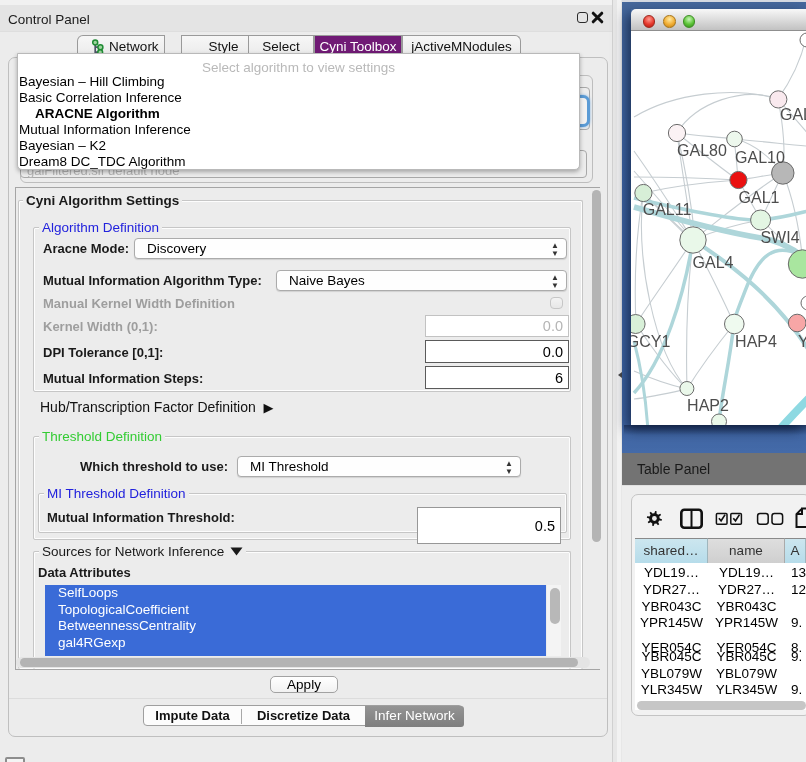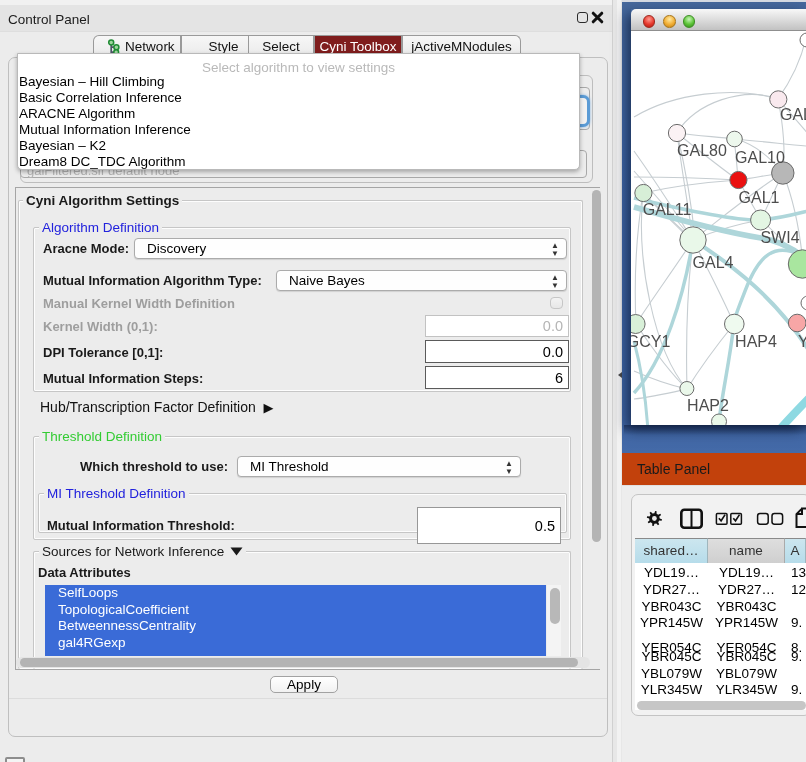--- a/index.html
+++ b/index.html
@@ -14,21 +14,21 @@
 #titlebar { left:0; top:5px; width:612px; height:27px; background:#e4e4e4; border-bottom:1px solid #dedede; }
 #titlebar .t { position:absolute; left:8px; top:7px; font-size:13.5px; color:#1c1c1c; }
 #wc-float { left:577px; top:12px; width:11px; height:11px; border:1.6px solid #2a2a2a; border-radius:3px; }
 
 
 
 .tab { position:absolute; top:35px; height:23px; background:linear-gradient(#f7f7f7,#e9e9e9); border:1px solid #9a9a9a;
   border-bottom:none; font-size:13.5px; color:#111; text-align:center; line-height:22px; }
 .tab.first { border-radius:6px 0 0 0; }
 .tab.last  { border-radius:0 6px 0 0; }
-.tab.sel { background:#7f1d1d; color:#fff; }
+.tab.sel { background:#701a75; color:#fff; }
 
 
 #panel { left:8px; top:57px; width:600px; height:680px; background:#ececec;
   border:1px solid #bfbfbf; border-radius:7px; }
 
 
 .combofrag { position:absolute; border:1px solid #a8a8a8; border-radius:4px; background:#ececec; }
 #frag1 { left:26px; top:87px; width:564px; height:43px; background:#ededed; }
 #fragblue { left:564px; top:95px; width:26px; height:32px; border:3px solid #5b9bd5; border-radius:7px;
   background:#f2f2f2; box-shadow:0 0 3px #88b5e0; }
@@ -96,21 +96,21 @@
   background:linear-gradient(180deg,#46689c 0%,#4068a8 30%,#3e65a4 88%,#446aa8 100%); }
 #netwin { position:absolute; left:9px; top:9px; width:175px; height:416px;
   box-shadow:-4px 5px 12px rgba(5,15,40,0.65); }
 #nettitle { position:absolute; left:0; top:0; width:175px; height:22px;
   background:linear-gradient(#f8f8f8,#d2d2d2 70%,#c2c2c2); border-bottom:1px solid #8f8f8f; border-radius:5px 0 0 0; }
 .tl { position:absolute; top:6px; width:12.5px; height:12.5px; border-radius:50%; }
 #netcanvas { position:absolute; left:0; top:22px; width:175px; height:394px; background:#fff; overflow:hidden; }
 
 
 #tpanel { left:622px; top:453px; width:184px; height:309px; background:#ededed; }
-#tpbar { position:absolute; left:0; top:0; width:184px; height:33px; background:#c2410c; border-bottom:1px solid #e0e0e0; }
+#tpbar { position:absolute; left:0; top:0; width:184px; height:33px; background:#737373; border-bottom:1px solid #e0e0e0; }
 #tpbar .t { position:absolute; left:15px; top:8px; font-size:14px; color:#1a1a1a; }
 #tbox { position:absolute; left:9px; top:41px; width:180px; height:222px; background:#f2f2f2;
   border:1px solid #c4c4c4; border-radius:7px; }
 #thead { position:absolute; left:0; top:85px; width:184px; height:25px; }
 .hc { position:absolute; top:0; height:25px; border-right:1px solid #9fb6bd; border-top:1px solid #8a8a8a; font-size:13.5px; color:#333;
   text-align:center; line-height:24px; background:linear-gradient(#cce6ef,#b6dcea); }
 .hc.grey { background:linear-gradient(#dedede,#cfcfcf); border-right:1px solid #aaa; }
 #trows { position:absolute; left:13px; top:110px; width:171px; height:147px; background:#fff; overflow:hidden;
   font-size:13.5px; color:#000; }
 #trows .r { position:absolute; left:0; width:171px; height:17px; line-height:17px; white-space:nowrap; }
@@ -127,21 +127,21 @@
   <div class="abs" id="leftwin">
     <div class="abs" id="topstrip"></div>
     <div class="abs" id="titlebar">
         <div class="t">Control Panel</div>
       </div>
     <div class="abs" id="wc-float"></div>
     <svg class="abs" style="left:591px;top:11px;" width="13" height="13" viewBox="0 0 13 13">
         <path d="M2.2,2.2 L10.8,10.8 M10.8,2.2 L2.2,10.8" stroke="#111" stroke-width="3" stroke-linecap="round"></path>
       </svg>
 
-    <div class="tab first" style="left:93px;width:88px;padding-left:8px;">
+    <div class="tab first" style="left:77px;width:88px;padding-left:8px;">
       <svg width="14" height="15" style="vertical-align:-3px" viewBox="0 0 14 15">
         <path d="M4.2,5 L4.2,13.2 L8.6,13.2 M4.2,8.2 L8.6,8.2" fill="none" stroke="#4d5566" stroke-width="1.7"></path>
         <circle cx="4.2" cy="3.4" r="2.5" fill="#9ed49e" stroke="#1f8b34" stroke-width="1.5"></circle>
         <circle cx="9.4" cy="8.2" r="2.5" fill="#9ed49e" stroke="#1f8b34" stroke-width="1.5"></circle>
         <circle cx="9.2" cy="13.2" r="2.4" fill="#9ed49e" stroke="#1f8b34" stroke-width="1.5"></circle>
       </svg> Network</div>
     <div class="tab" style="left:181px;width:85px;">Style</div>
     <div class="tab" style="left:248px;width:66px;">Select</div>
     <div class="tab sel" style="left:314px;width:88px;">Cyni Toolbox</div>
     <div class="tab last" style="left:402px;width:119px;">jActiveMNodules</div>
@@ -152,21 +152,21 @@
     <div class="combofrag" id="frag1"></div>
     <div class="abs" id="fragblue"></div>
     <div class="combofrag" id="frag2">
         <div class="gt">galFiltered.sif default node</div>
       </div>
 
     <div class="abs" id="popup">
       <div class="hint">Select algorithm to view settings</div>
       <div class="it" style="top:20px;">Bayesian – Hill Climbing</div>
       <div class="it" style="top:36px;">Basic Correlation Inference</div>
-      <div class="it" style="top:52px;font-weight:normal;">ARACNE Algorithm</div>
+      <div class="it" style="top:52px;font-weight:bold;padding-left:16px;">ARACNE Algorithm</div>
       <div class="it" style="top:68px;text-align:center;">Mutual Information Inference</div>
       <div class="it" style="top:84px;">Bayesian – K2</div>
       <div class="it" style="top:100px;">Dream8 DC_TDC Algorithm</div>
     </div>
 
     <div class="abs" id="viewport"></div>
 
     <div class="group" style="left:18px;top:200px;width:565px;height:469px;border-bottom:none;">
       <div class="gtitle" style="left:4px;color:#1a1a1a;font-weight:bold;">Cyni Algorithm Settings</div>
     </div>
@@ -190,21 +190,21 @@
     <div class="abs" style="left:40px;top:399px;font-size:14px;color:#111;">Hub/Transcription Factor Definition&nbsp; <span style="font-size:13px;">▶</span></div>
 
     <div class="group" style="left:33px;top:436px;width:538px;height:104px;">
       <div class="gtitle" style="left:5px;color:#33cc33;">Threshold Definition</div>
     </div>
     <div class="blab" style="left:80px;top:459px;">Which threshold to use:</div>
     <div class="combo" style="left:237px;top:456px;width:284px;">MI Threshold<span class="arr">▲<br>▼</span></div>
     <div class="group" style="left:38px;top:493px;width:529px;height:40px;">
       <div class="gtitle" style="left:5px;color:#2222dd;">MI Threshold Definition</div>
     </div>
-    <div class="blab" style="left:47px;top:510px;margin-top:8px;">Mutual Information Threshold:</div>
+    <div class="blab" style="left:47px;top:510px;">Mutual Information Threshold:</div>
     <div class="tfield" style="left:417px;top:507px;width:144px;height:37px;border-color:#979797;">0.5</div>
 
     <div class="group" style="left:33px;top:551px;width:538px;height:118px;border-bottom:none;">
       <div class="gtitle" style="left:5px;color:#1a1a1a;">Sources for Network Inference <svg width="13" height="9" viewBox="0 0 13 9" style="margin-left:2px;">
             <path d="M0.5,0.5 L12.5,0.5 L6.5,8.5 Z" fill="#1a1a1a"></path>
           </svg></div>
     </div>
     <div class="blab" style="left:38px;top:565px;">Data Attributes</div>
     <div class="abs" id="srclist">
       <div>SelfLoops</div>
@@ -219,20 +219,26 @@
     <div class="abs" id="vsb">
         <div class="th"></div>
       </div>
     <div class="abs" id="hsb">
         <div class="th"></div>
       </div>
 
     <div class="abs" id="applybtn">Apply</div>
 
     <div class="abs" style="left:9px;top:698px;width:598px;height:1px;background:#dcdcdc;"></div>
+    <div class="abs" id="btabbar">
+      <div class="btab" style="left:0;width:97px;">Impute Data</div>
+      <div class="bsep" style="left:97px;"></div>
+      <div class="btab" style="left:98px;width:123px;">Discretize Data</div>
+      <div class="btab btabsel" style="left:221px;width:99px;">Infer Network</div>
+    </div>
 
     <div class="abs" id="btnfrag"></div>
   </div>
 
   <div class="abs" id="splitter">
       <div class="wl"></div>
       <div class="ar"></div>
     </div>
 
   <div class="abs" id="bluetop">

